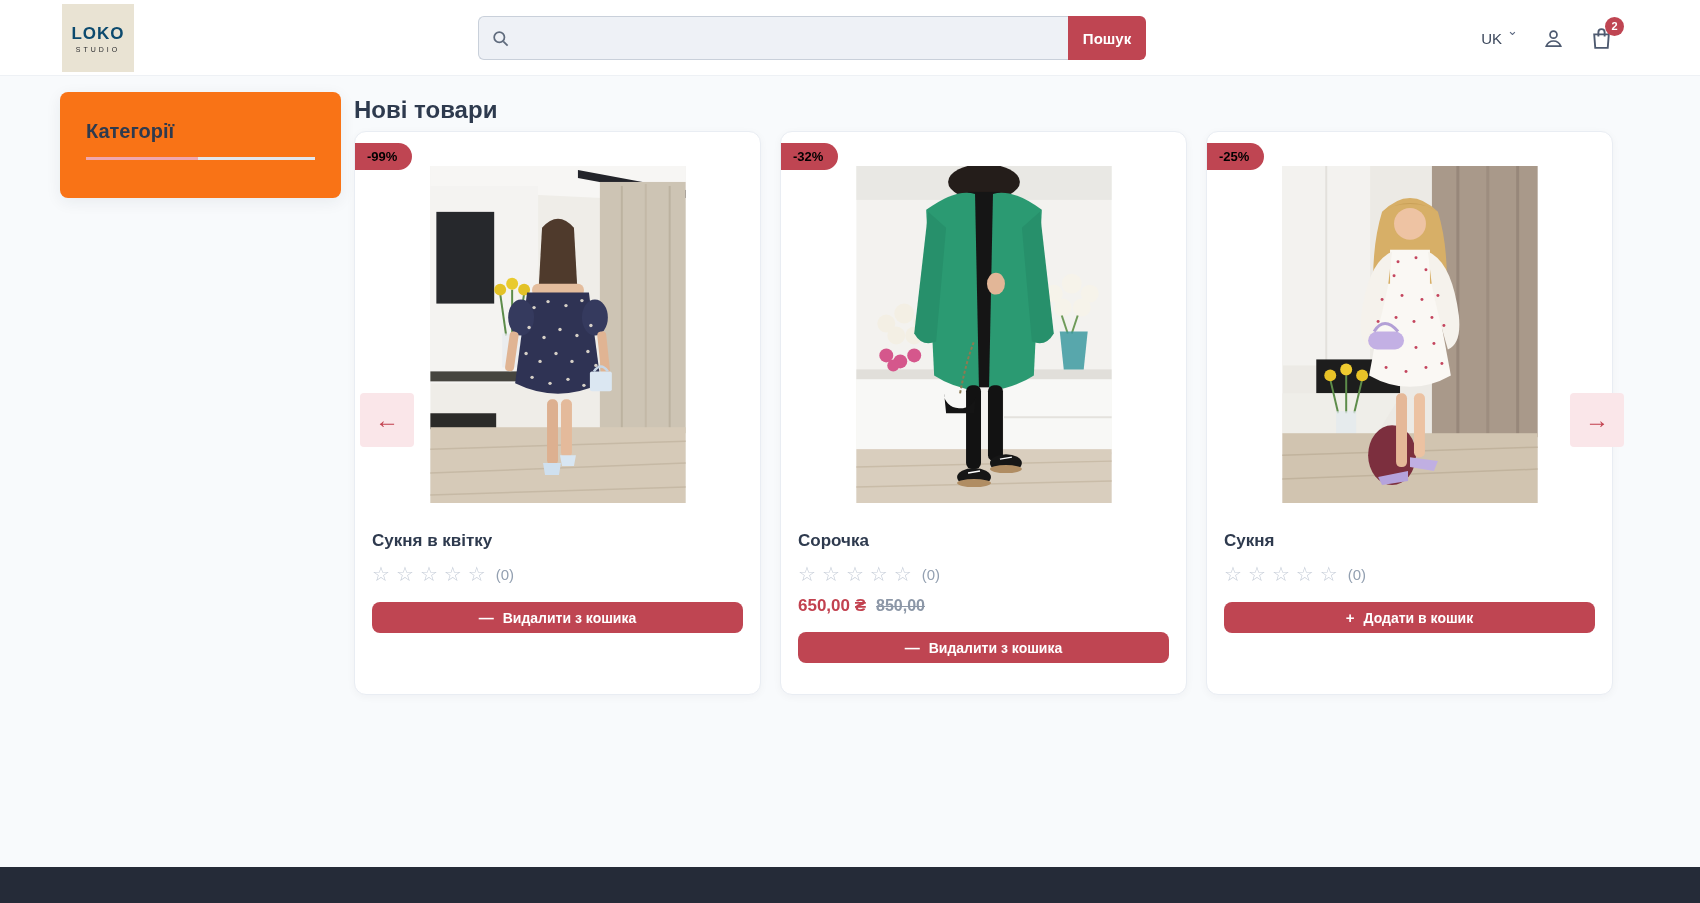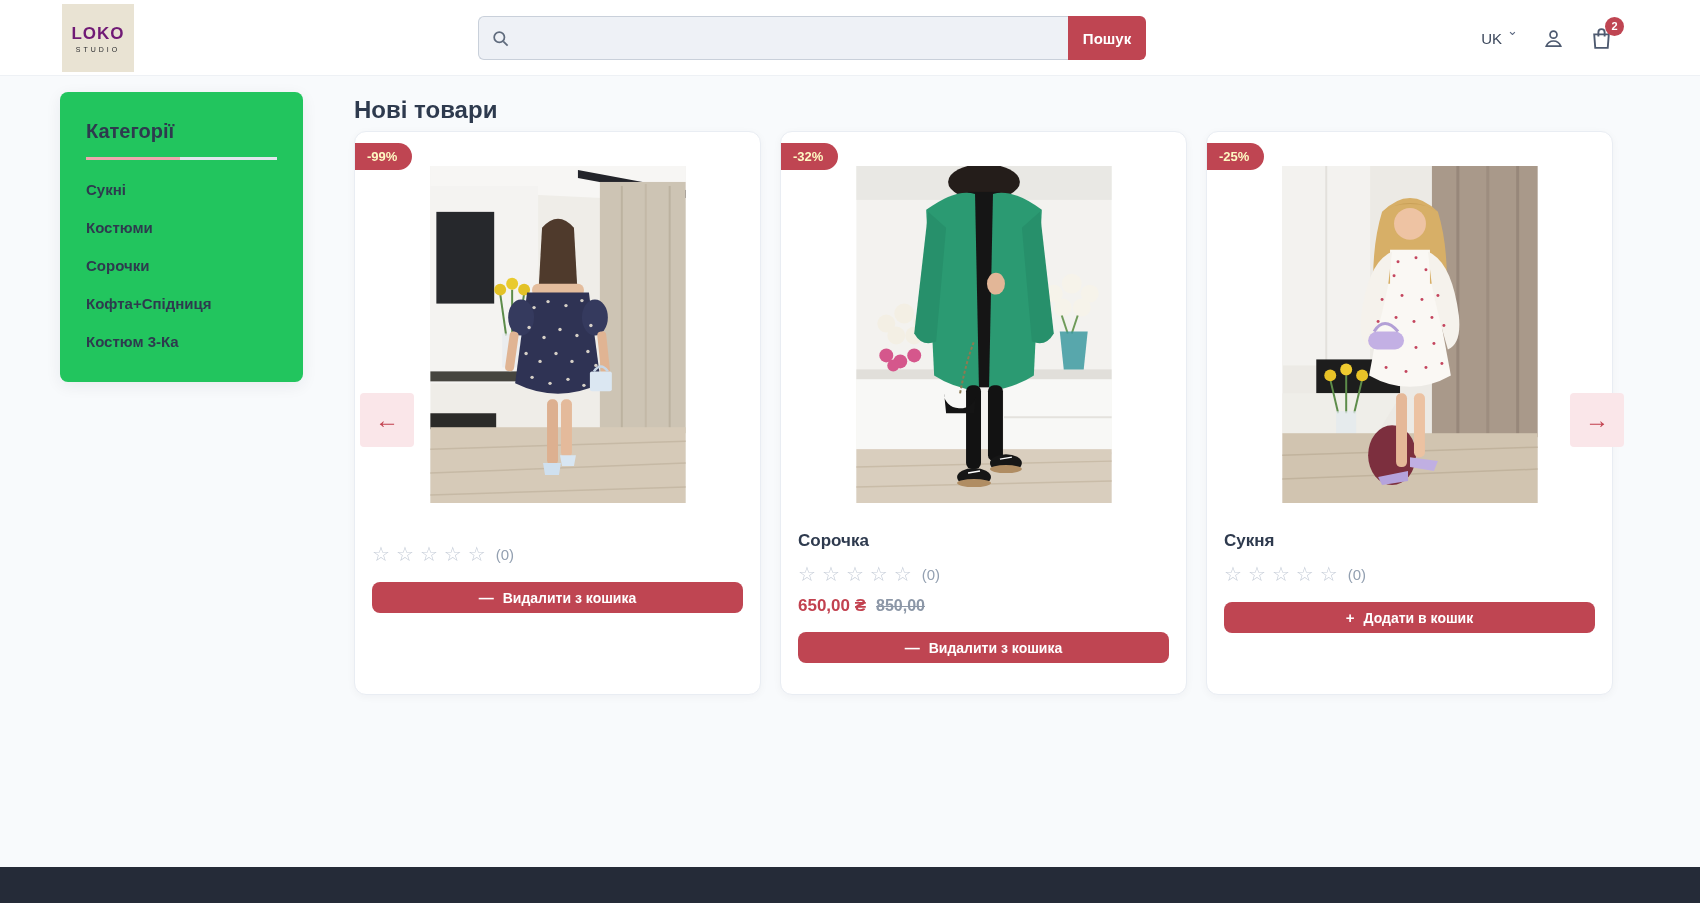--- a/index.html
+++ b/index.html
@@ -9,21 +9,21 @@
     background:#f8fafc;
     font-family:"Liberation Sans", sans-serif;
     color:#303c50;
   }
   
   .header { position:absolute; top:0; left:0; width:1700px; height:76px;
     background:#ffffff; border-bottom:1px solid #eef1f5; }
   .logo { position:absolute; left:62px; top:4px; width:72px; height:68px;
     background:#e9e3d3; display:flex; flex-direction:column; align-items:center;
     justify-content:center; cursor:pointer; }
-  .logo-main { font-size:17px; font-weight:bold; letter-spacing:1px; color:#701a75; }
+  .logo-main { font-size:17px; font-weight:bold; letter-spacing:1px; color:#0c4a6e; }
   .logo-sub  { font-size:7px; letter-spacing:3px; color:#2a2b2e; margin-top:2px; }
   .search-wrap { position:absolute; left:478px; top:16px; display:flex; height:44px; }
   .search-field { width:590px; height:44px; background:#eef1f6;
     border:1px solid #c9d0da; border-right:none; border-radius:6px 0 0 6px;
     display:flex; align-items:center; padding-left:12px; }
   .search-field input { flex:1; border:none; outline:none; background:transparent;
     font-size:15px; color:#303c50; margin-left:8px; font-family:inherit; }
   .search-btn { width:78px; height:44px; background:#bf4552; color:#fff;
     border:none; border-radius:0 6px 6px 0; font-size:15px; font-weight:bold;
     cursor:pointer; font-family:inherit; }
@@ -31,37 +31,37 @@
     display:flex; align-items:center; gap:24px; }
   .lang { display:flex; align-items:flex-start; gap:5px; font-size:15px;
     color:#3c485c; cursor:pointer; }
   .lang .chev { font-size:13px; color:#5b6activity880; line-height:8px; transform:translateY(-3px); color:#5b6880;}
   .icon-btn { background:none; border:none; cursor:pointer; position:relative;
     display:flex; align-items:center; }
   .cart-badge { position:absolute; top:-9px; right:-10px; width:19px; height:19px;
     border-radius:50%; background:#bf4552; color:#fff; font-size:11px;
     font-weight:bold; display:flex; align-items:center; justify-content:center; }
   
-  .sidebar { position:absolute; left:60px; top:92px; width:243px;
-    background:#22c55e; border-radius:8px; padding:28px 26px 32px;
+  .sidebar { position:absolute; left:60px; top:92px; width:281px;
+    background:#f97316; border-radius:8px; padding:28px 26px 32px;
     box-shadow:0 4px 16px rgba(30,40,60,.07); }
   .sidebar h2 { font-size:20px; font-weight:bold; color:#2e3a4e; }
   .sidebar .rule { height:3px; margin:14px 0 6px;
     background:linear-gradient(to right,#f0a7ae 0 49%,#e2e6ec 49% 100%); }
   .cat-list { list-style:none; }
   .cat-list li { margin-top:21px; font-size:15px; font-weight:bold;
     color:#2e3a4e; cursor:pointer; }
   
   .section-title { position:absolute; left:354px; top:96px;
     font-size:24px; font-weight:bold; color:#2e3a4e; }
   .cards { position:absolute; left:354px; top:131px; display:flex; gap:19px; }
   .card { width:407px; height:564px; background:#fff;
     border:1px solid #e9edf3; border-radius:12px; position:relative;
     box-shadow:0 2px 8px rgba(25,35,55,.04); }
-  .badge { position:absolute; left:0; top:11px; background:#bf4552; color:#fef9c3;
+  .badge { position:absolute; left:0; top:11px; background:#bf4552; color:#000000;
     font-size:13px; font-weight:bold; padding:6px 15px 6px 12px;
     border-radius:0 15px 15px 0; z-index:2; }
   .photo { display:block; margin:34px auto 0; width:256px; height:337px;
     cursor:pointer; }
   .card-info { padding:28px 17px 0; }
   .p-name { font-size:17px; font-weight:bold; color:#2e3a4e; cursor:pointer; }
   .stars { margin-top:11px; display:flex; align-items:center; }
   .star { color:#c6cdd8; font-size:20px; margin-right:6px; }
   .rate-count { color:#93a0b1; font-size:15px; margin-left:4px; }
   .prices { margin-top:10px; display:flex; align-items:baseline; }
@@ -127,27 +127,20 @@
         </svg>
       </span>
       <span class="cart-badge">2</span>
     </button>
   </div>
 </div>
 
 <aside class="sidebar">
   <h2>Категорії</h2>
   <div class="rule"></div>
-  <ul class="cat-list">
-    <li>Сукні</li>
-    <li>Костюми</li>
-    <li>Сорочки</li>
-    <li>Кофта+Спідниця</li>
-    <li>Костюм 3-Ка</li>
-  </ul>
 </aside>
 
 <h1 class="section-title">Нові товари</h1>
 
 <div class="cards">
 
   <div class="card">
     <span class="badge">-99%</span>
     <svg class="photo" viewBox="0 0 256 338">
       <rect width="256" height="338" fill="#efede8"></rect>
@@ -203,20 +196,21 @@
       <rect x="80" y="166" width="9" height="40" rx="4" fill="#e0b493" transform="rotate(8 84 166)"></rect>
       <rect x="167" y="166" width="9" height="44" rx="4" fill="#e0b493" transform="rotate(-6 171 166)"></rect>
       <rect x="160" y="206" width="22" height="20" rx="2" fill="#dbe7f2"></rect>
       <path d="M164,206 q7,-10 14,0" fill="none" stroke="#c6d6e6" stroke-width="2.5"></path>
       <rect x="117" y="234" width="11" height="66" rx="5" fill="#ddb090"></rect>
       <rect x="131" y="234" width="11" height="58" rx="5" fill="#e4ba9b"></rect>
       <path d="M113,298 l18,0 l-2,12 l-14,0 Z" fill="#cfe0ef"></path>
       <path d="M130,290 l16,0 l-2,11 l-12,0 Z" fill="#d8e6f2"></path>
     </svg>
     <div class="card-info">
+      <div class="p-name">Сукня в квітку</div>
       <div class="stars">
         <span class="star">☆</span>
         <span class="star">☆</span>
         <span class="star">☆</span>
         <span class="star">☆</span>
         <span class="star">☆</span>
         <span class="rate-count">(0)</span>
       </div>
       <button class="cart-action">
         <span class="act-ic">—</span>

